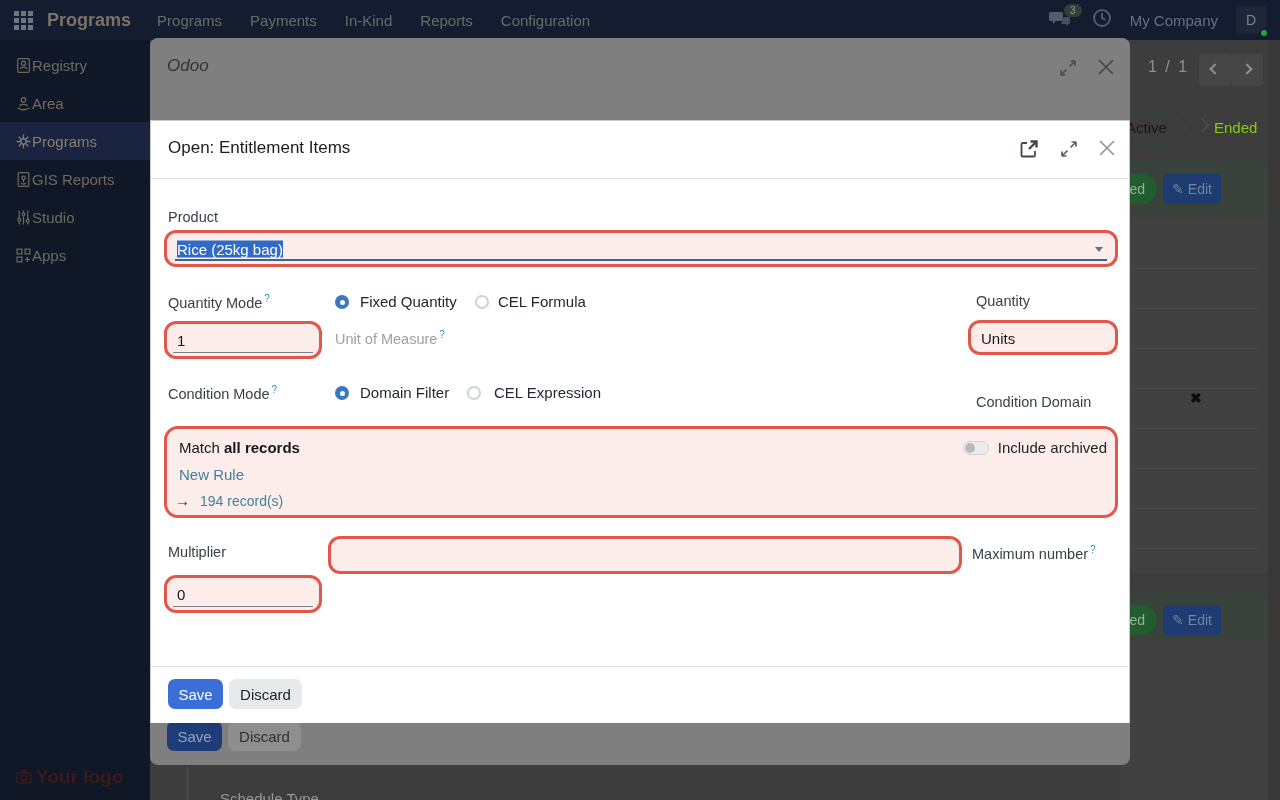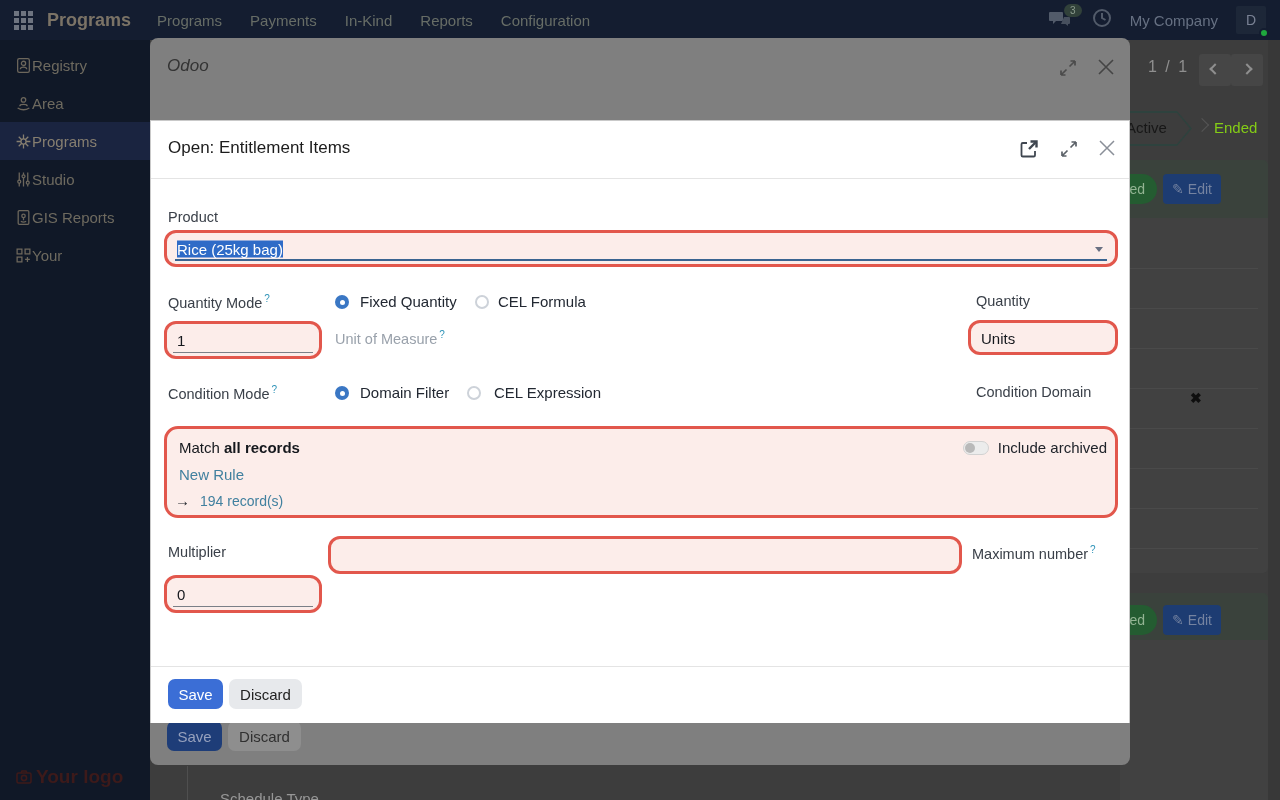--- a/index.html
+++ b/index.html
@@ -193,48 +193,48 @@
             <g fill="none" stroke="#877f70" stroke-width="1.2">
               <path d="M8 1.5v13M1.5 8h13M3.5 3.5l9 9M12.5 3.5l-9 9"></path>
               <circle cx="8" cy="8" r="2.4" fill="#1a2440"></circle>
             </g>
           </svg>
         <span>Programs</span>
       </div>
       <div class="side-item">
         <svg width="17" height="17" viewBox="0 0 16 16">
             <g fill="none" stroke="#6d675c" stroke-width="1.2">
+              <rect x="3" y="1.5" width="10" height="13" rx="1"></rect>
+              <circle cx="8" cy="6.5" r="1.6"></circle>
+              <path d="M8 8.1v2.4M5.5 11.5q2.5 1.6 5 0"></path>
+            </g>
+          </svg>
+        <span>GIS Reports</span>
+      </div>
+      <div class="side-item">
+        <svg width="17" height="17" viewBox="0 0 16 16">
+            <g fill="none" stroke="#6d675c" stroke-width="1.2">
               <path d="M4 1.5v13M8 1.5v13M12 1.5v13"></path>
               <circle cx="4" cy="10" r="1.4" fill="#101827"></circle>
               <circle cx="8" cy="5" r="1.4" fill="#101827"></circle>
               <circle cx="12" cy="11" r="1.4" fill="#101827"></circle>
             </g>
           </svg>
         <span>Studio</span>
-      </div>
-      <div class="side-item">
-        <svg width="17" height="17" viewBox="0 0 16 16">
-            <g fill="none" stroke="#6d675c" stroke-width="1.2">
-              <rect x="3" y="1.5" width="10" height="13" rx="1"></rect>
-              <circle cx="8" cy="6.5" r="1.6"></circle>
-              <path d="M8 8.1v2.4M5.5 11.5q2.5 1.6 5 0"></path>
-            </g>
-          </svg>
-        <span>GIS Reports</span>
       </div>
       <div class="side-item">
         <svg width="17" height="17" viewBox="0 0 16 16">
             <g fill="none" stroke="#6d675c" stroke-width="1.2">
               <rect x="2" y="2" width="4.5" height="4.5"></rect>
               <rect x="9.5" y="2" width="4.5" height="4.5"></rect>
               <rect x="2" y="9.5" width="4.5" height="4.5"></rect>
               <path d="M11.7 9.5v4.5M9.5 11.7h4.5"></path>
             </g>
           </svg>
-        <span>Your</span>
+        <span>Apps</span>
       </div>
     </div>
     <div class="side-logo">
       <svg width="16" height="14" viewBox="0 0 16 14">
           <g fill="none" stroke="#3d1a1a" stroke-width="1.6">
             <rect x="1" y="3" width="14" height="10" rx="1.5"></rect>
             <circle cx="8" cy="8" r="2.6"></circle>
             <path d="M5 3l1-2h4l1 2"></path>
           </g>
         </svg>
@@ -371,21 +371,21 @@
       <span class="field-text">Units</span>
     </div>
 
     <span class="label" style="left:17px; top:263px;">
       <span>Condition Mode</span><span class="sup">?</span>
     </span>
     <span class="radio on" style="left:184px; top:265px;"></span>
     <span class="opt-label" style="left:209px; top:263px;">Domain Filter</span>
     <span class="radio off" style="left:316px; top:265px;"></span>
     <span class="opt-label" style="left:343px; top:263px;">CEL Expression</span>
-    <span class="label" style="left:825px; top:263px;">Condition Domain</span>
+    <span class="label" style="left:825px; top:273px;">Condition Domain</span>
 
     <div class="domain-box">
       <span class="match-line">
         <span>Match</span>
         <b>all records</b>
       </span>
       <span class="archived">
         <span class="toggle"></span>
         <span class="arch-label">Include archived</span>
       </span>

